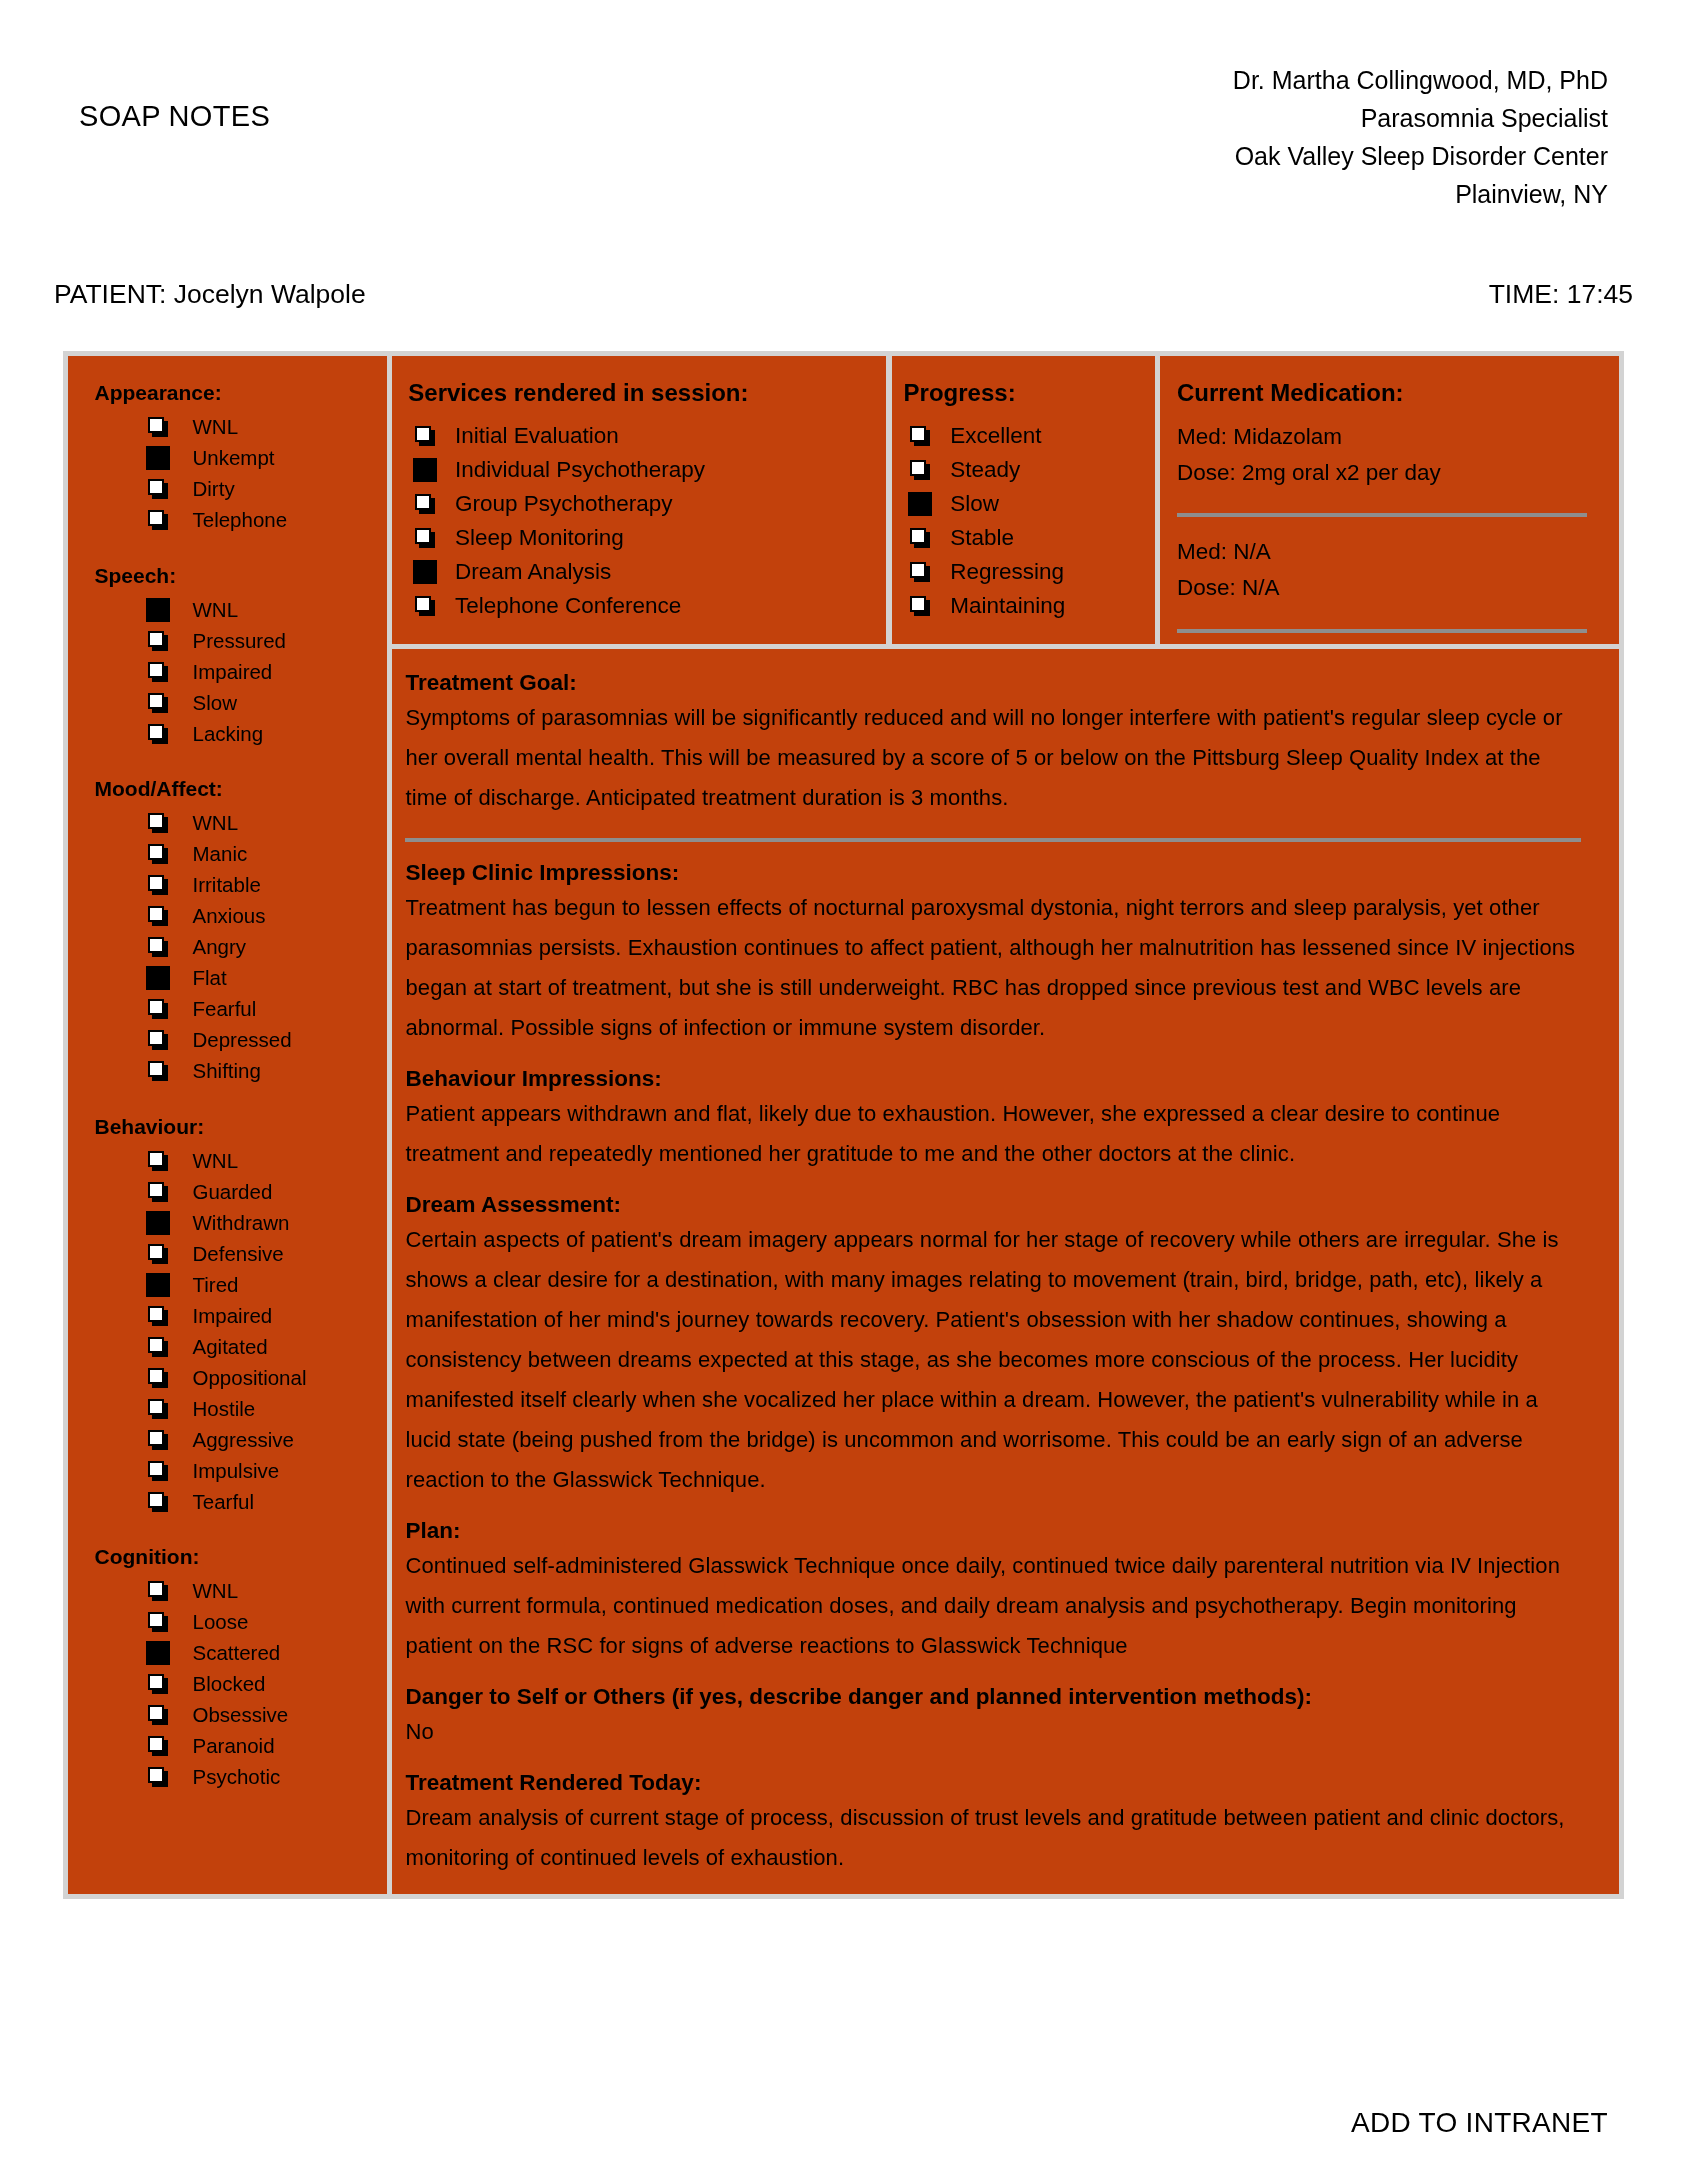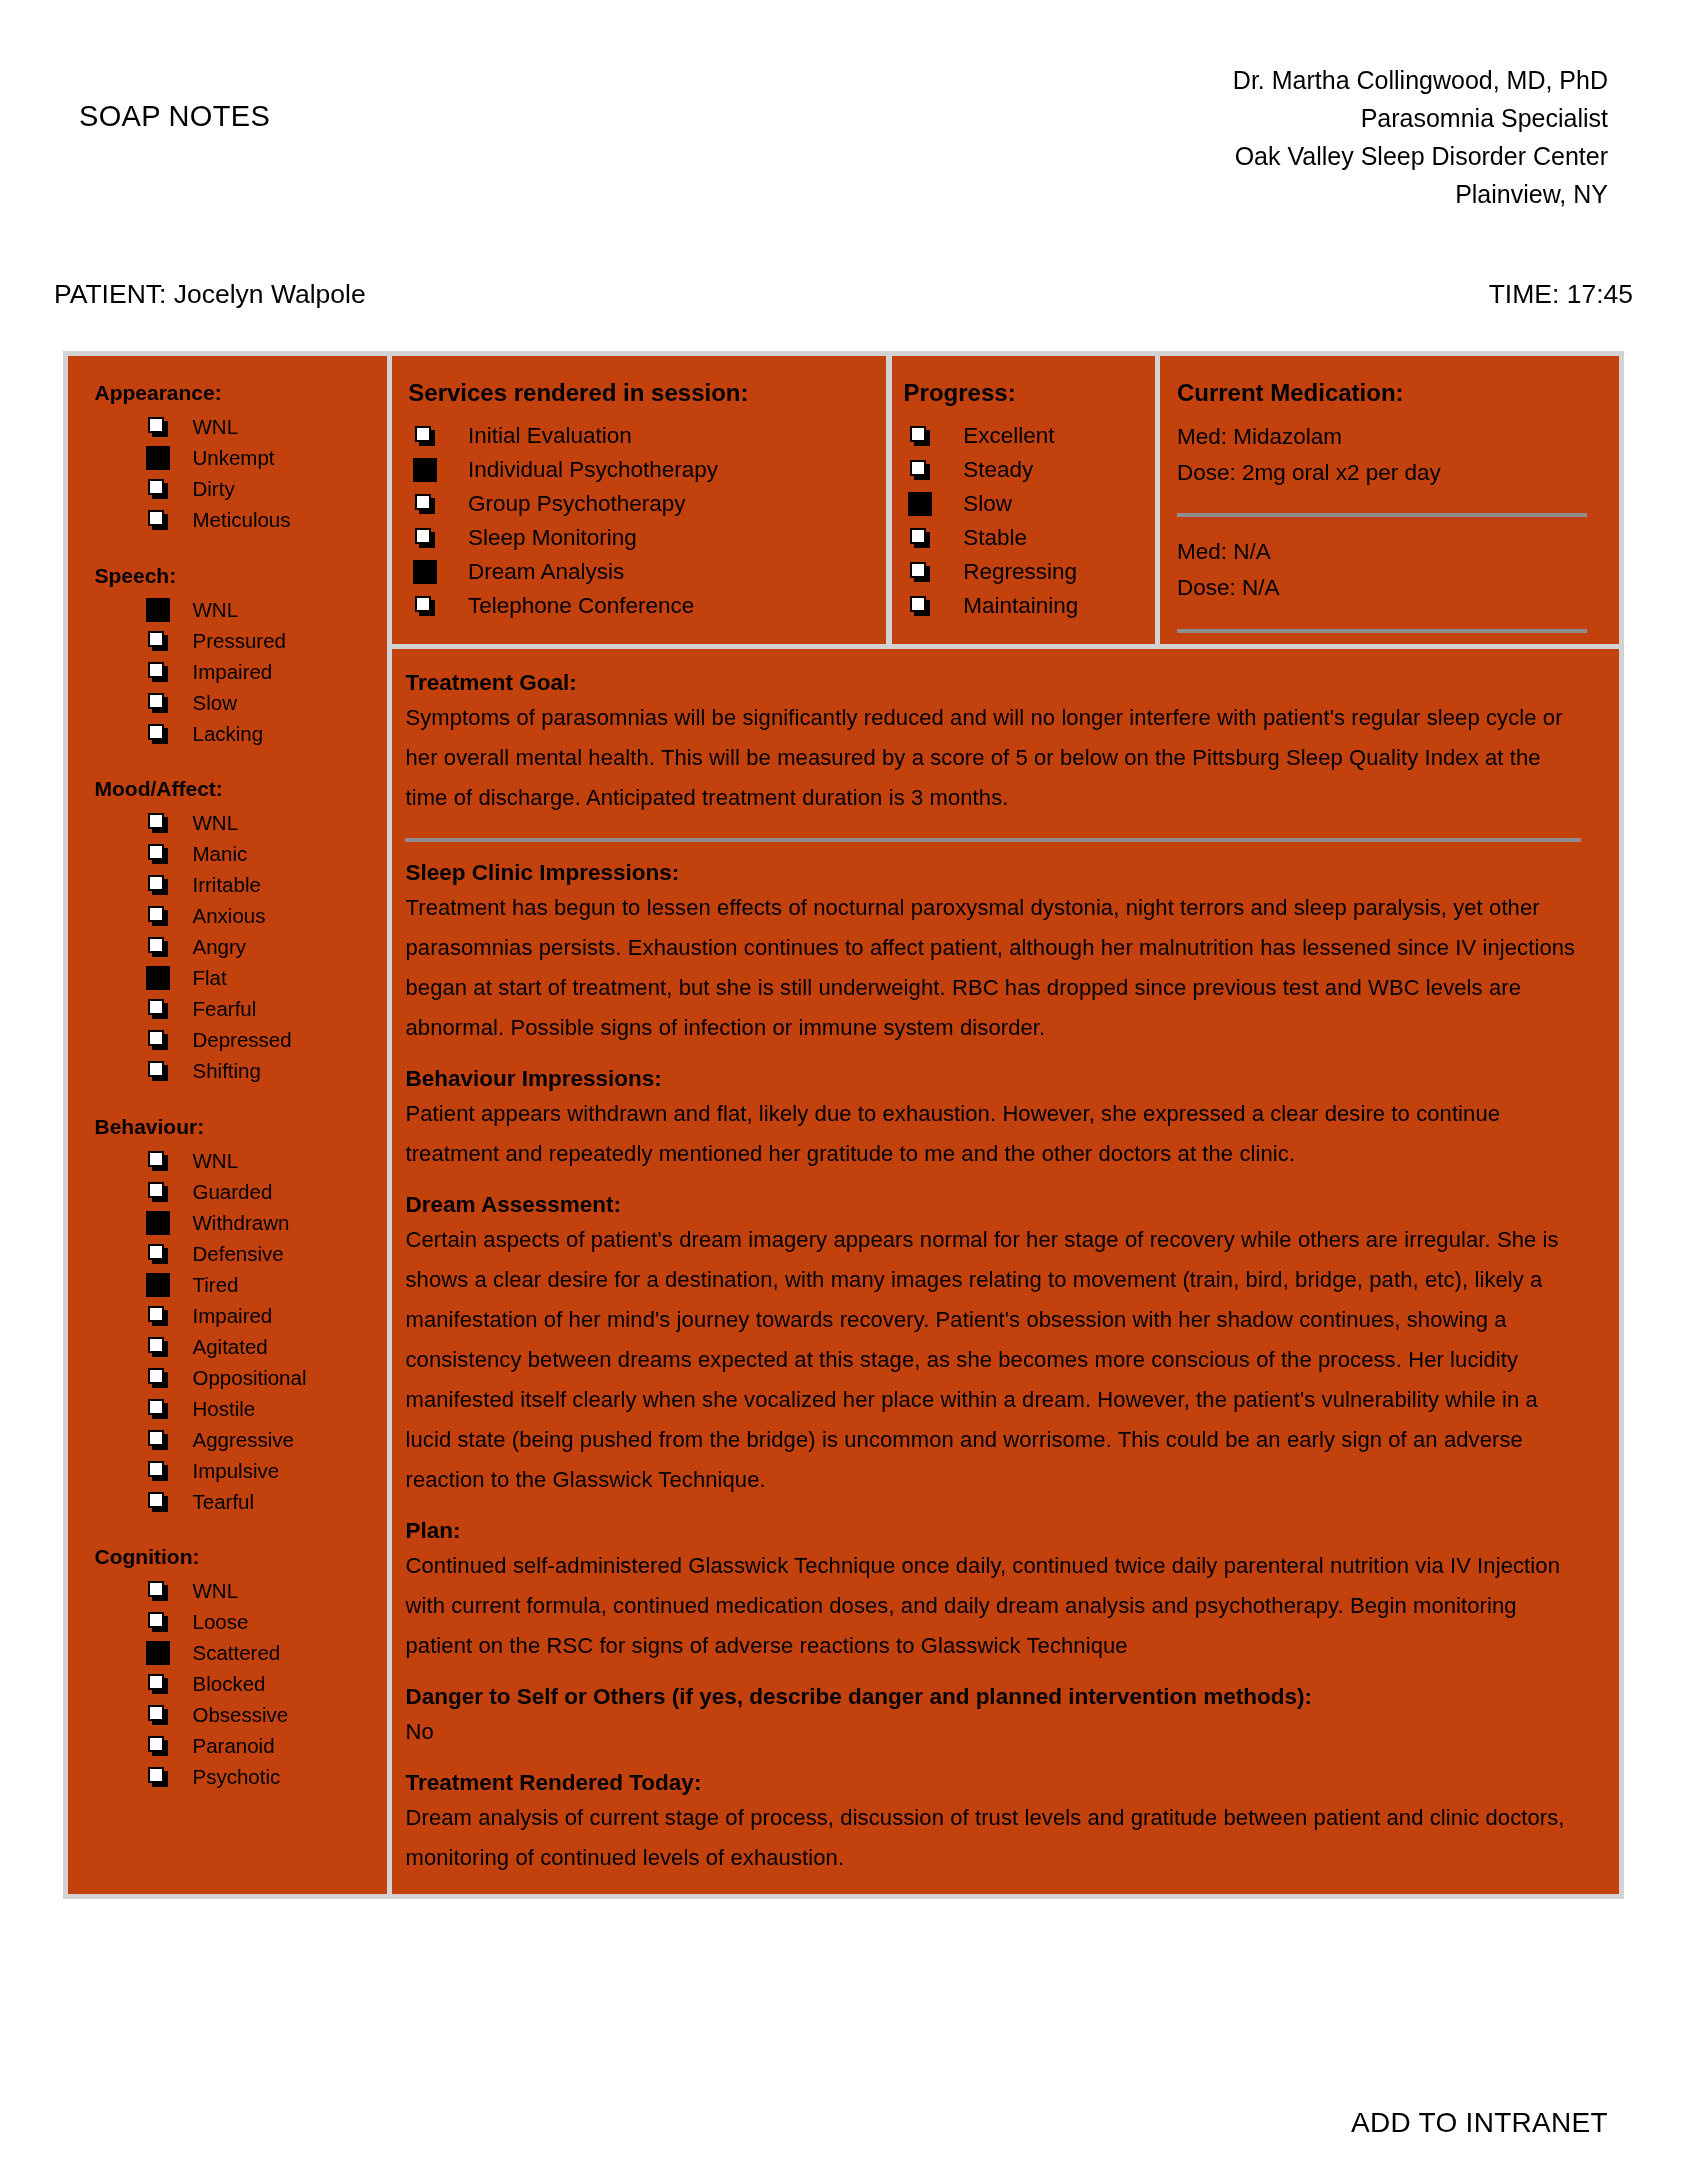--- a/index.html
+++ b/index.html
@@ -50,21 +50,21 @@
   .cell-main{grid-row:2;grid-column:2 / 5;padding:18.5px 38px 16px 13.2px;}
 
   
   .cell-title{font-weight:bold;font-size:24px;margin-bottom:12px;}
   .left-section-title{font-weight:bold;font-size:21px;margin:28px 0 6.6px 0;}
   .left-section-title.first{margin-top:8px;}
 
   
   .opt-row{display:flex;align-items:center;height:31px;}
   .col-left .opt-row{padding-left:49px;gap:21px;height:31px;font-size:20.5px;}
-  .cell-services .opt-row,.cell-progress .opt-row{gap:29px;height:34px;font-size:22.5px;padding-left:2.6px;}
+  .cell-services .opt-row,.cell-progress .opt-row{gap:16px;height:34px;font-size:22.5px;padding-left:2.6px;}
   .cbwrap{display:inline-flex;width:28px;height:29px;align-items:center;justify-content:center;flex:0 0 28px;}
   .cb{
     display:inline-block;width:16px;height:16px;
     border:2.6px solid #000;background:#fff;
     box-shadow:4px 4px 0 0 #000;
     margin:0 4px 4px 0;
   }
   .cb.checked{
     width:24px;height:24px;border:none;background:#000;box-shadow:none;margin:0;
   }
@@ -125,21 +125,21 @@
         <div class="opt-row">
           <span class="cbwrap">
             <span class="cb"></span>
           </span>
           <span class="opt-label">Dirty</span>
         </div>
         <div class="opt-row">
           <span class="cbwrap">
             <span class="cb"></span>
           </span>
-          <span class="opt-label">Meticulous</span>
+          <span class="opt-label">Telephone</span>
         </div>
         <div class="left-section-title">Speech:</div>
         <div class="opt-row">
           <span class="cbwrap">
             <span class="cb checked"></span>
           </span>
           <span class="opt-label">WNL</span>
         </div>
         <div class="opt-row">
           <span class="cbwrap">

